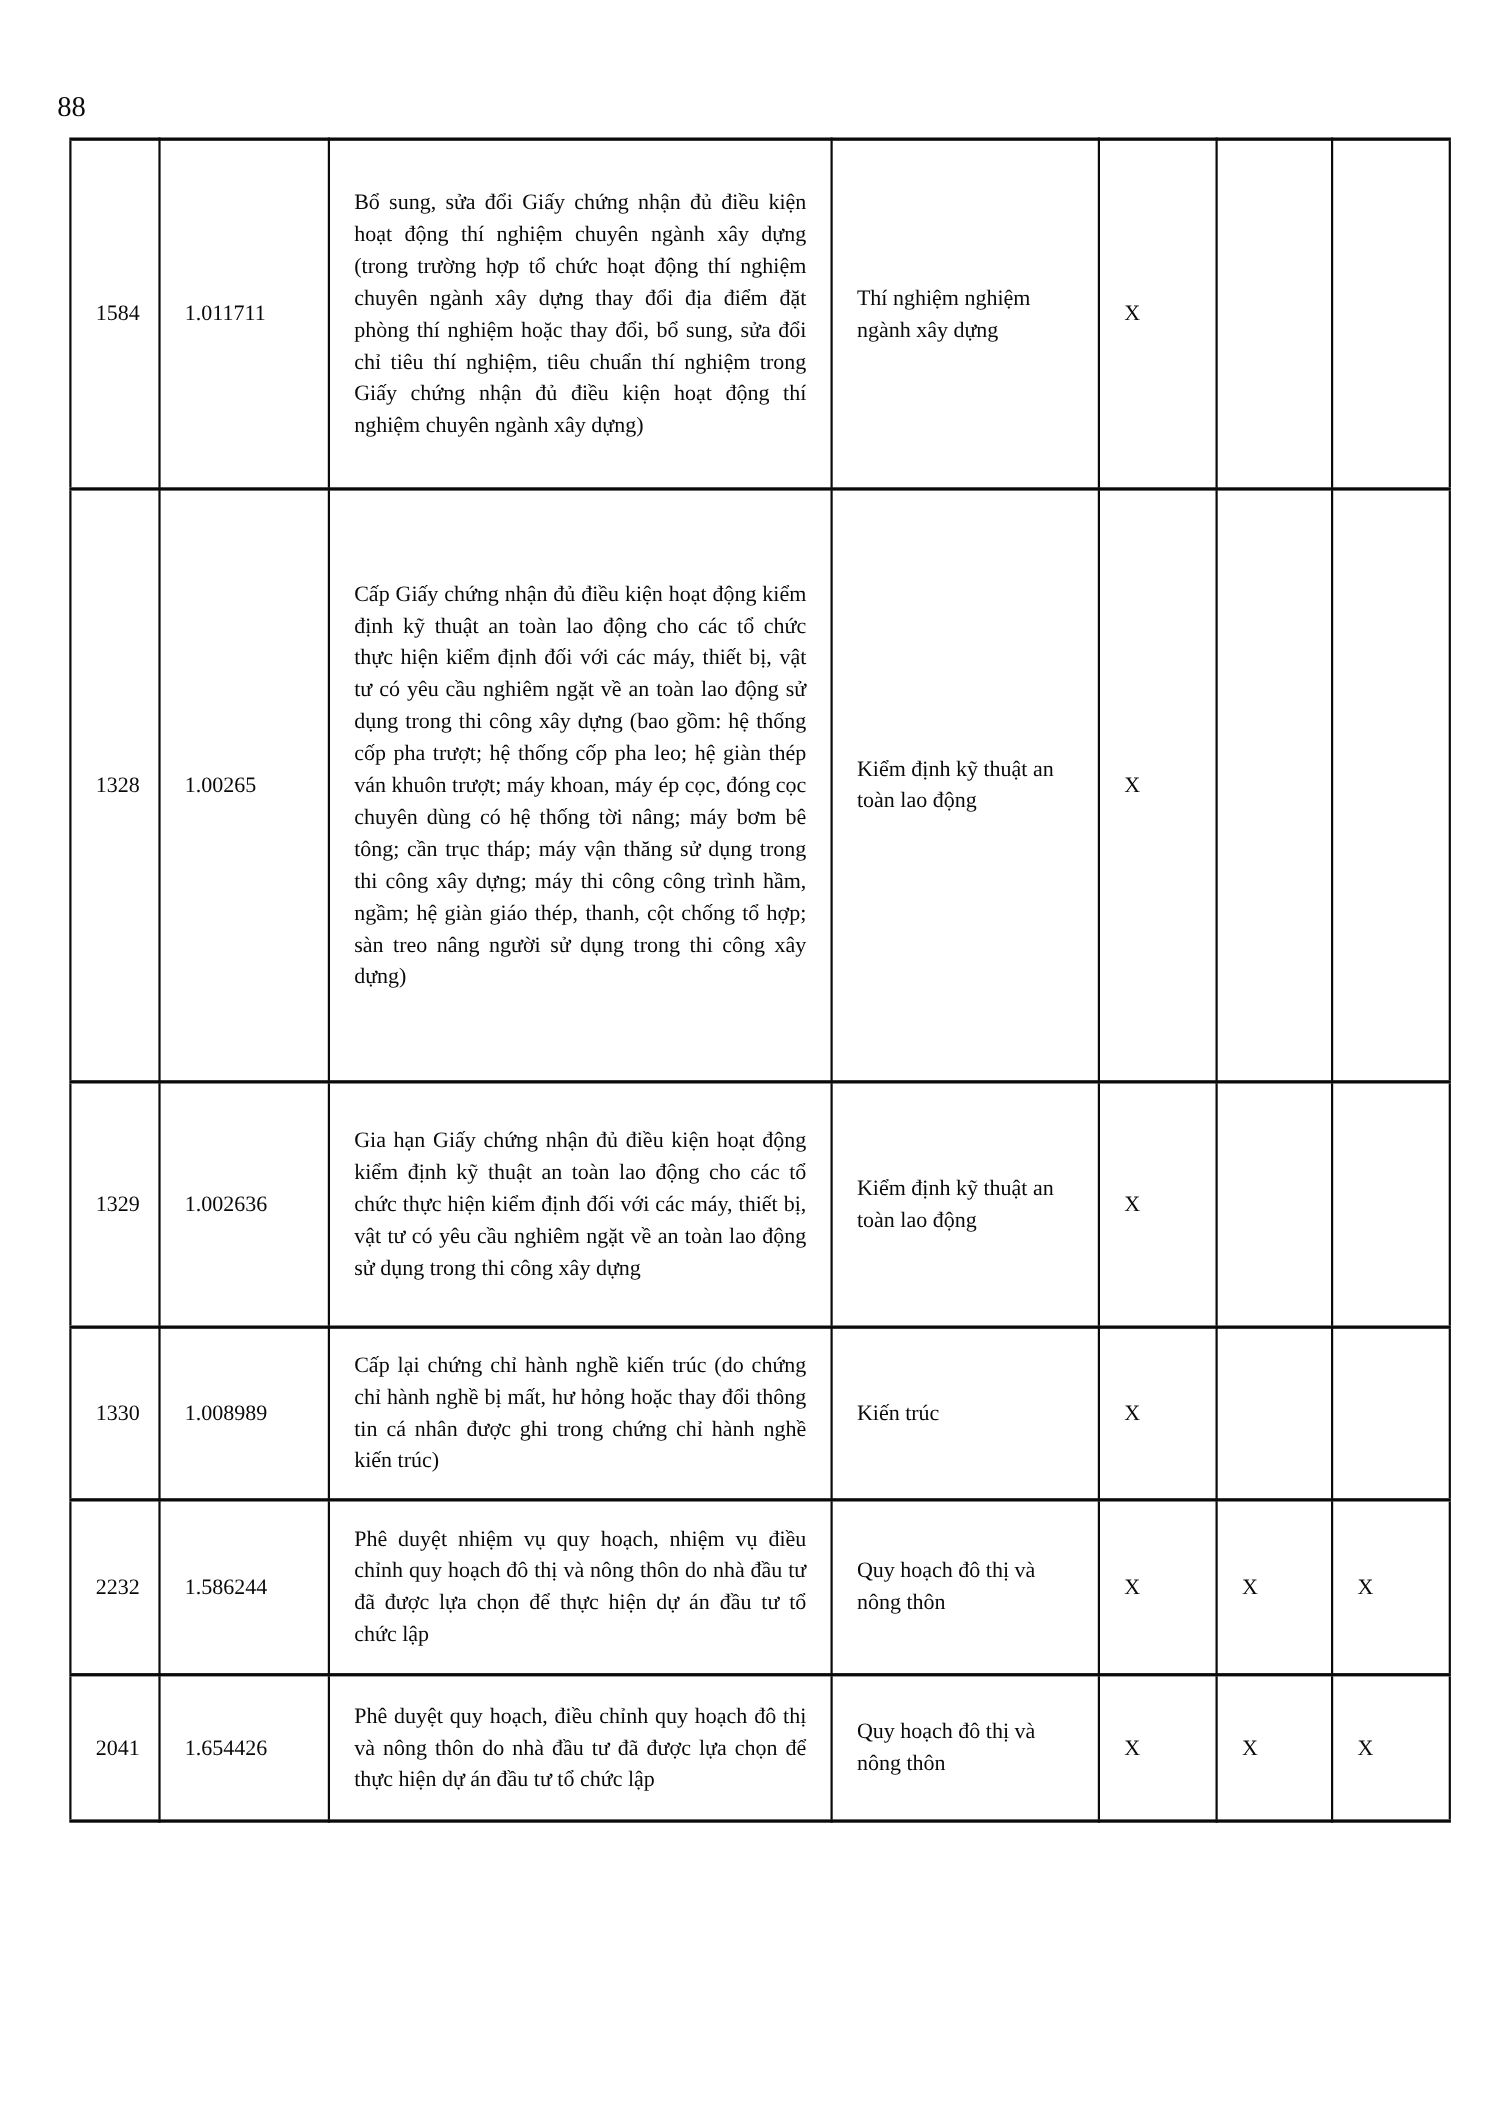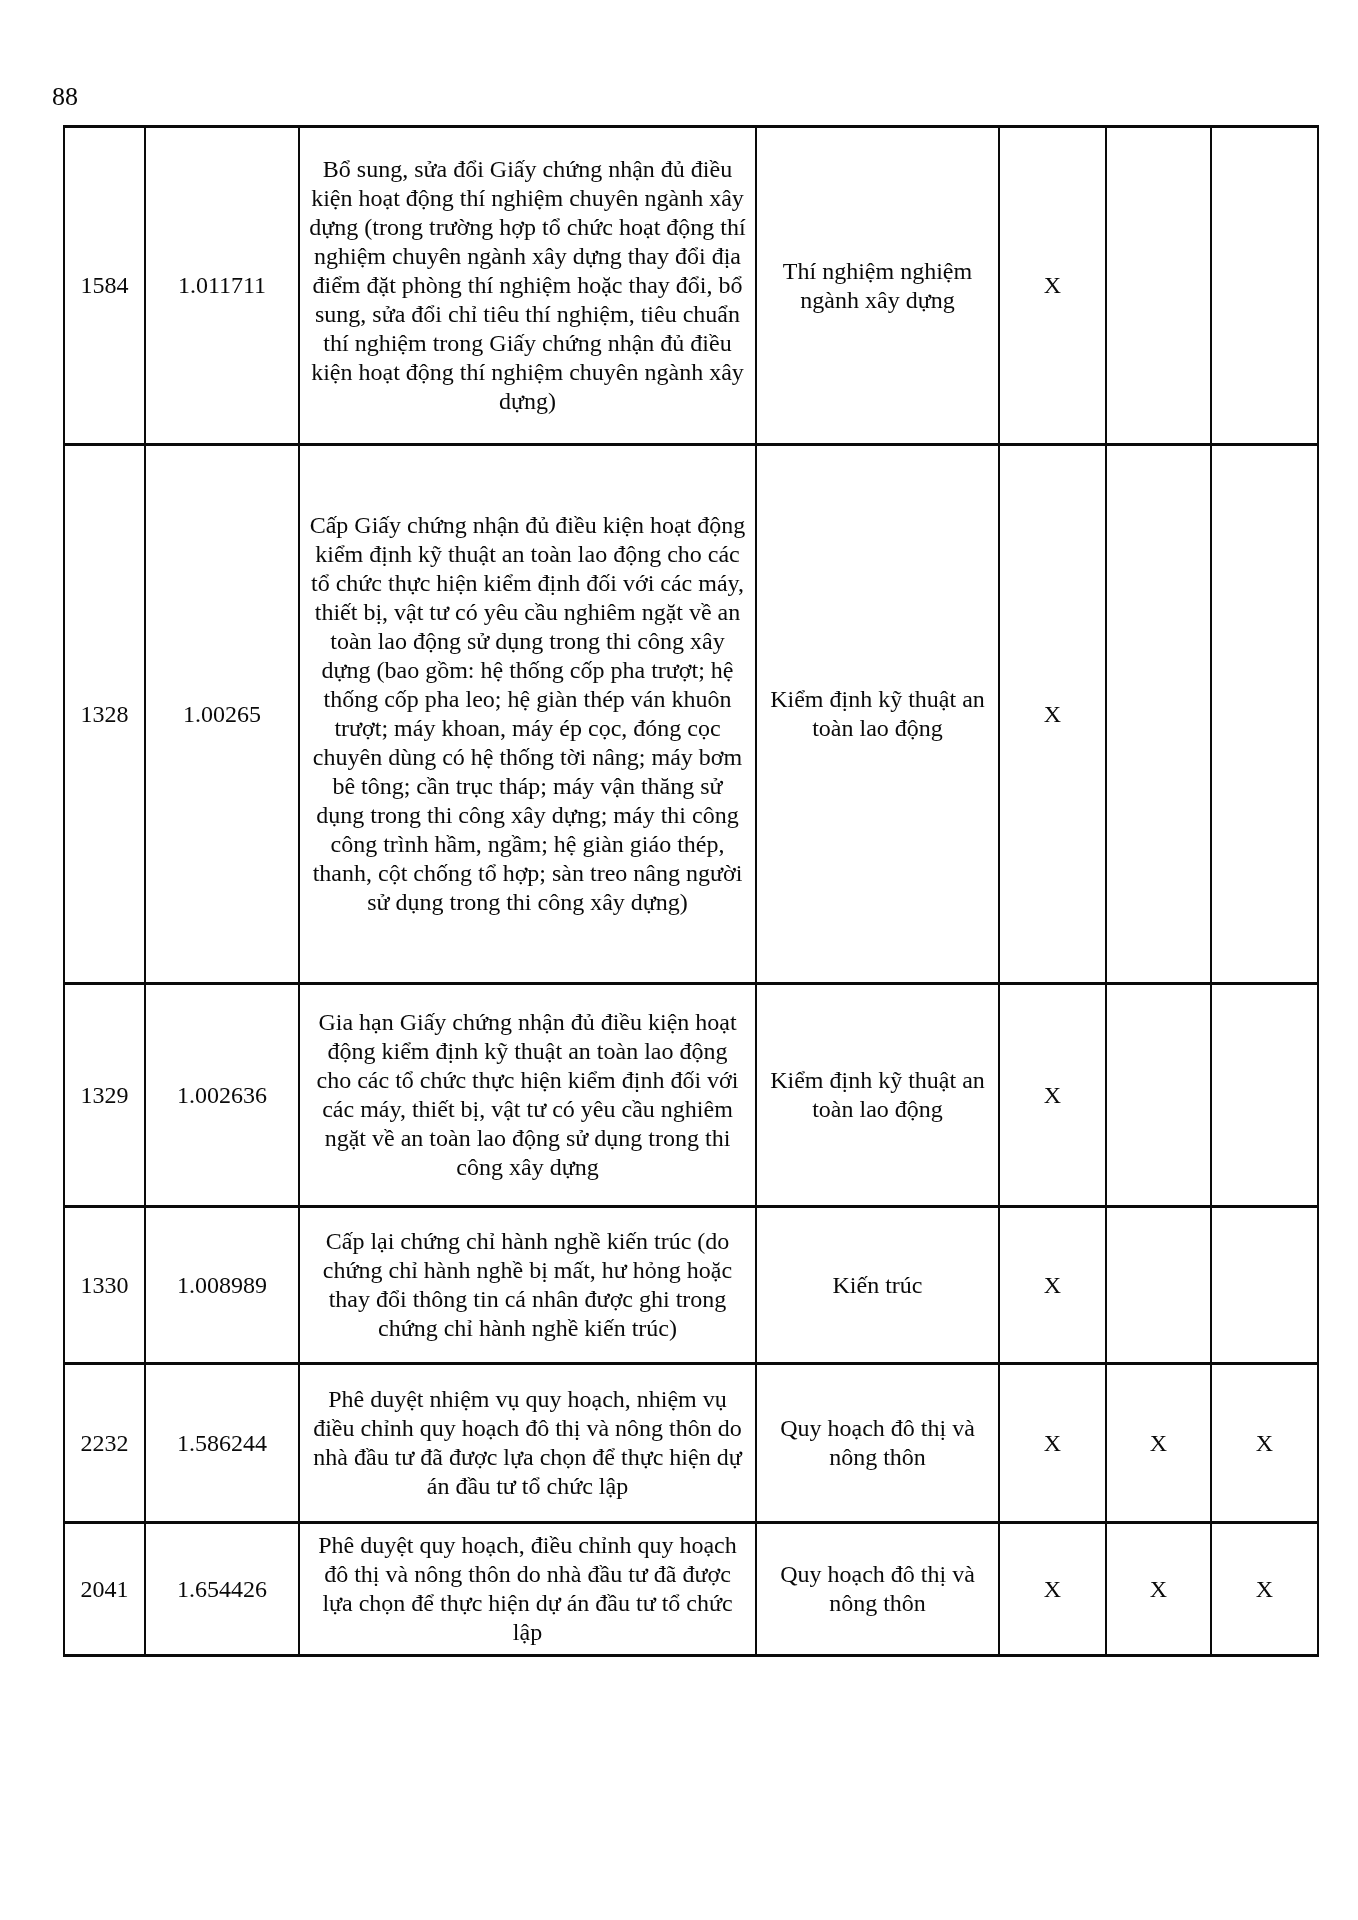--- a/index.html
+++ b/index.html
@@ -29,24 +29,23 @@
     position: absolute;
     top: 125px;
     left: 63px;
     width: 1254px;
     border-collapse: collapse;
     table-layout: fixed;
   }
   table.proc-table td {
     border: 2px solid #0a0a0a;
     vertical-align: middle;
-    font-size: 24px;
+    font-size: 20px;
     line-height: 29px;
-    padding: 4px 8px;
-    text-align: center;
+    padding: 4px 22px;
     overflow: hidden;
   }
   table.proc-table tr {
     border-top: 3px solid #0a0a0a;
     border-bottom: 3px solid #0a0a0a;
   }
   td.c-desc {
     text-align: justify;
     text-justify: inter-word;
     padding: 5px 12px 5px 14px;

